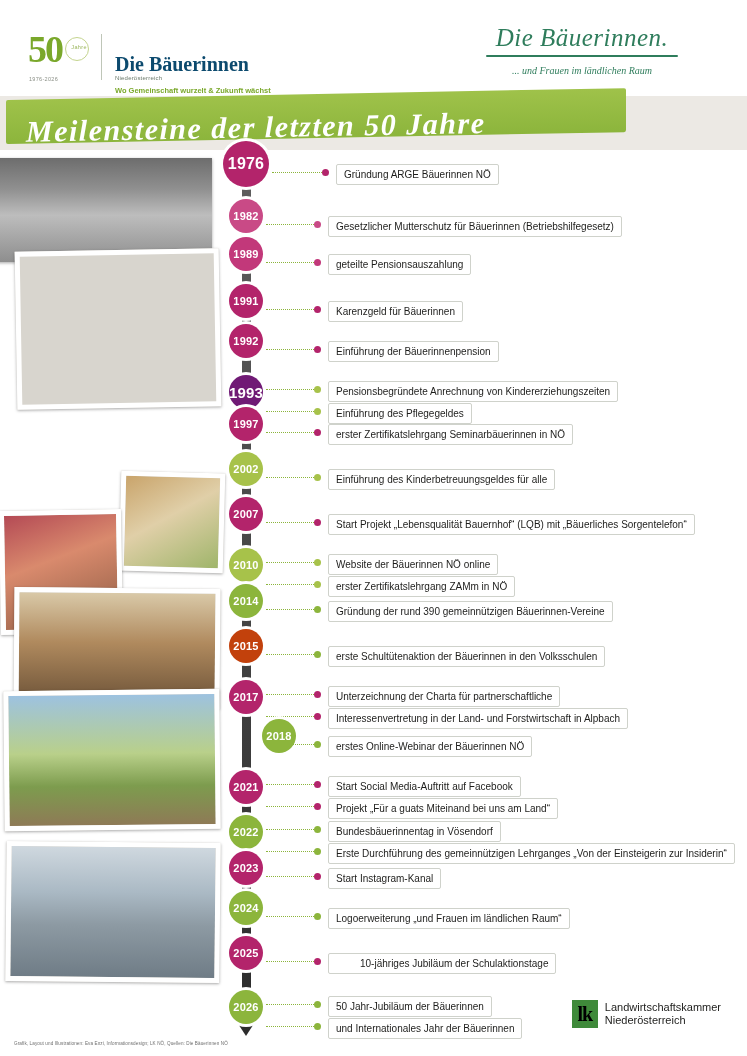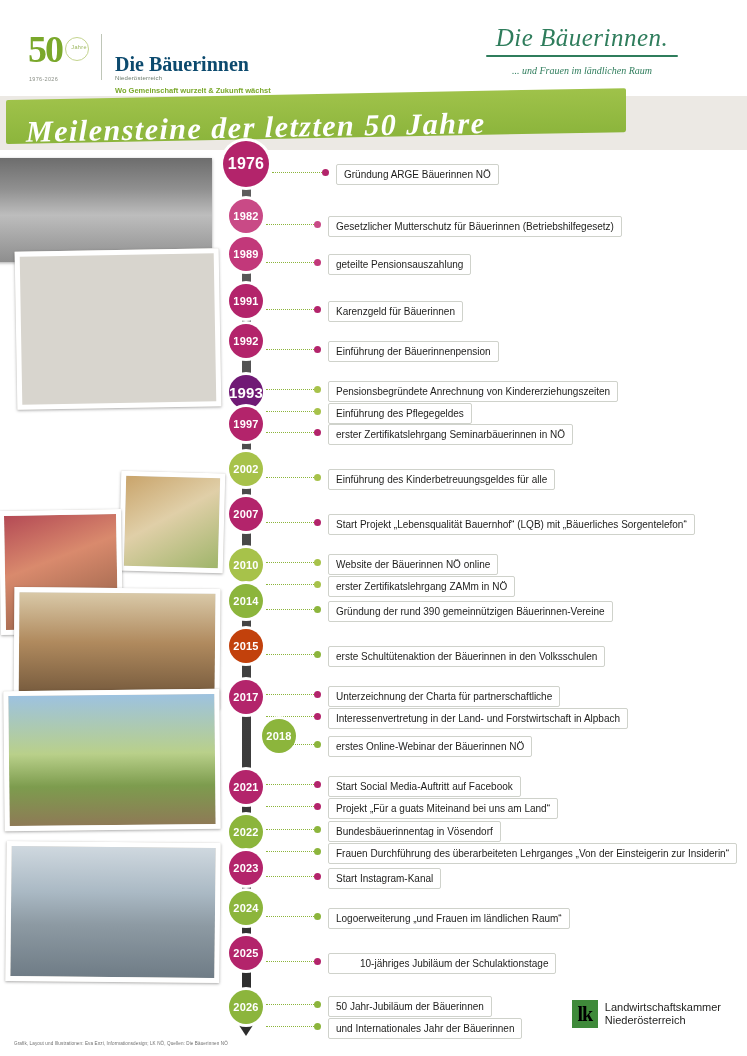--- a/index.html
+++ b/index.html
@@ -376,21 +376,21 @@
           <div class="dot" style="left: 314px; top: 653px; background: rgb(179, 36, 107);"></div>
           <div class="label" style="left: 328px; top: 648px;">Projekt „Für a guats Miteinand bei uns am Land“</div>
         </div>
         <div class="row" style="top: 0px;">
           <div class="bubble" style="left: 229px; top: 665px; width: 34px; height: 34px; background: rgb(140, 181, 60); font-size: 11px;">2022</div>
           <div class="dots" style="left: 266px; top: 679px; width: 48px;"></div>
           <div class="dot" style="left: 314px; top: 676px; background: rgb(140, 181, 60);"></div>
           <div class="label" style="left: 328px; top: 671px;">Bundesbäuerinnentag in Vösendorf</div>
           <div class="dots" style="left: 266px; top: 701px; width: 48px;"></div>
           <div class="dot" style="left: 314px; top: 698px; background: rgb(140, 181, 60);"></div>
-          <div class="label" style="left: 328px; top: 693px;">Frauen Durchführung des überarbeiteten Lehrganges „Von der Einsteigerin zur Insiderin“</div>
+          <div class="label" style="left: 328px; top: 693px;">Erste Durchführung des gemeinnützigen Lehrganges „Von der Einsteigerin zur Insiderin“</div>
         </div>
         <div class="row" style="top: 0px;">
           <div class="bubble" style="left: 229px; top: 701px; width: 34px; height: 34px; background: rgb(179, 36, 107); font-size: 11px;">2023</div>
           <div class="dots" style="left: 266px; top: 726px; width: 48px;"></div>
           <div class="dot" style="left: 314px; top: 723px; background: rgb(179, 36, 107);"></div>
           <div class="label" style="left: 328px; top: 718px;">Start Instagram-Kanal</div>
         </div>
         <div class="row" style="top: 0px;">
           <div class="bubble" style="left: 229px; top: 741px; width: 34px; height: 34px; background: rgb(140, 181, 60); font-size: 11px;">2024</div>
           <div class="dots" style="left: 266px; top: 766px; width: 48px;"></div>

